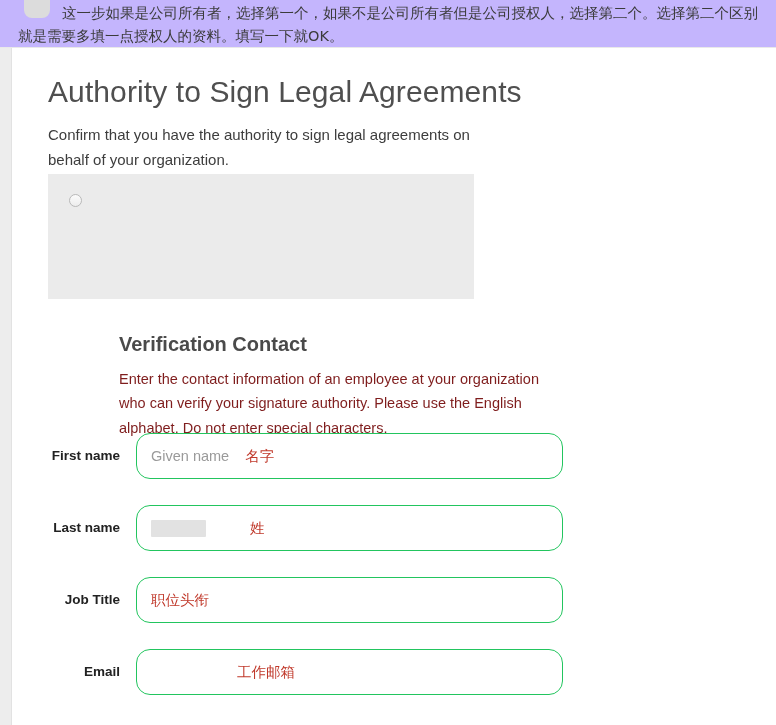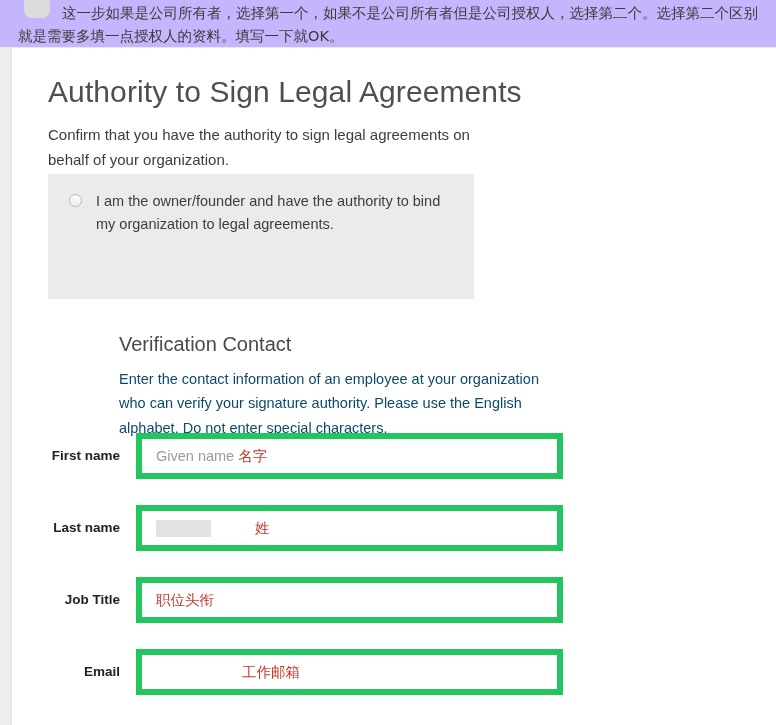--- a/index.html
+++ b/index.html
@@ -170,32 +170,32 @@
     line-height: 23px;
     color: #3d3d3d;
   }
 
   
   .section-title {
     position: absolute;
     left: 107px;
     top: 268px;
     font-size: 20px;
-    font-weight: 400;
+    font-weight: 700;
     color: #4a4a4a;
     white-space: nowrap;
   }
   .section-desc {
     position: absolute;
     left: 107px;
     top: 304px;
     width: 425px;
     font-size: 14.5px;
     line-height: 24.5px;
-    color: #0c4a6e;
+    color: #7f1d1d;
   }
 
   
   .form-row {
     position: absolute;
     left: 16px;
     width: 764px;
     height: 46px;
     padding-left: 40px;
   }
@@ -217,22 +217,22 @@
     color: #222222;
     white-space: nowrap;
   }
   .field-box {
     position: absolute;
     left: 108px;
     top: 0;
     width: 427px;
     height: 46px;
     box-sizing: border-box;
-    border: 6px solid #22c55e;
-    border-radius: 0;
+    border: 1px solid #22c55e;
+    border-radius: 14px;
     background: #ffffff;
   }
   .field-inner {
     position: absolute;
     left: 0;
     top: 0;
     right: 0;
     bottom: 0;
     display: flex;
     align-items: center;
@@ -247,21 +247,21 @@
     height: 17px;
     background: #e2e2e2;
     border-radius: 1px;
   }
   .cn-note {
     font-size: 14.5px;
     color: #c0392b;
     font-family: "DejaVu Sans", "Liberation Sans", sans-serif;
     white-space: nowrap;
   }
-  .cn-note.gap-a  { margin-left: 4px; }
+  .cn-note.gap-a  { margin-left: 16px; }
   .cn-note.gap-b  { margin-left: 44px; }
   .cn-note.gap-c  { }
   .cn-note.gap-d  { margin-left: 86px; }
 </style>
 </head>
 <body>
 
 <div id="page">
 
   <div class="annotation-bar">
@@ -276,21 +276,20 @@
   <div class="content">
 
     <h1 class="page-title">Authority to Sign Legal Agreements</h1>
 
     <p class="page-desc">Confirm that you have the authority to sign legal agreements on behalf of your organization.</p>
 
     <div class="radio-panel">
 
       <div class="radio-row r1">
         <span class="radio-mark off"></span>
-        <span class="radio-label">I am the owner/founder and have the authority to bind my organization to legal agreements.</span>
       </div>
 
 
     </div>
 
     <h2 class="section-title">Verification Contact</h2>
 
     <p class="section-desc">Enter the contact information of an employee at your organization who can verify your signature authority. Please use the English alphabet. Do not enter special characters.</p>
 
     <div class="form-row row1">

